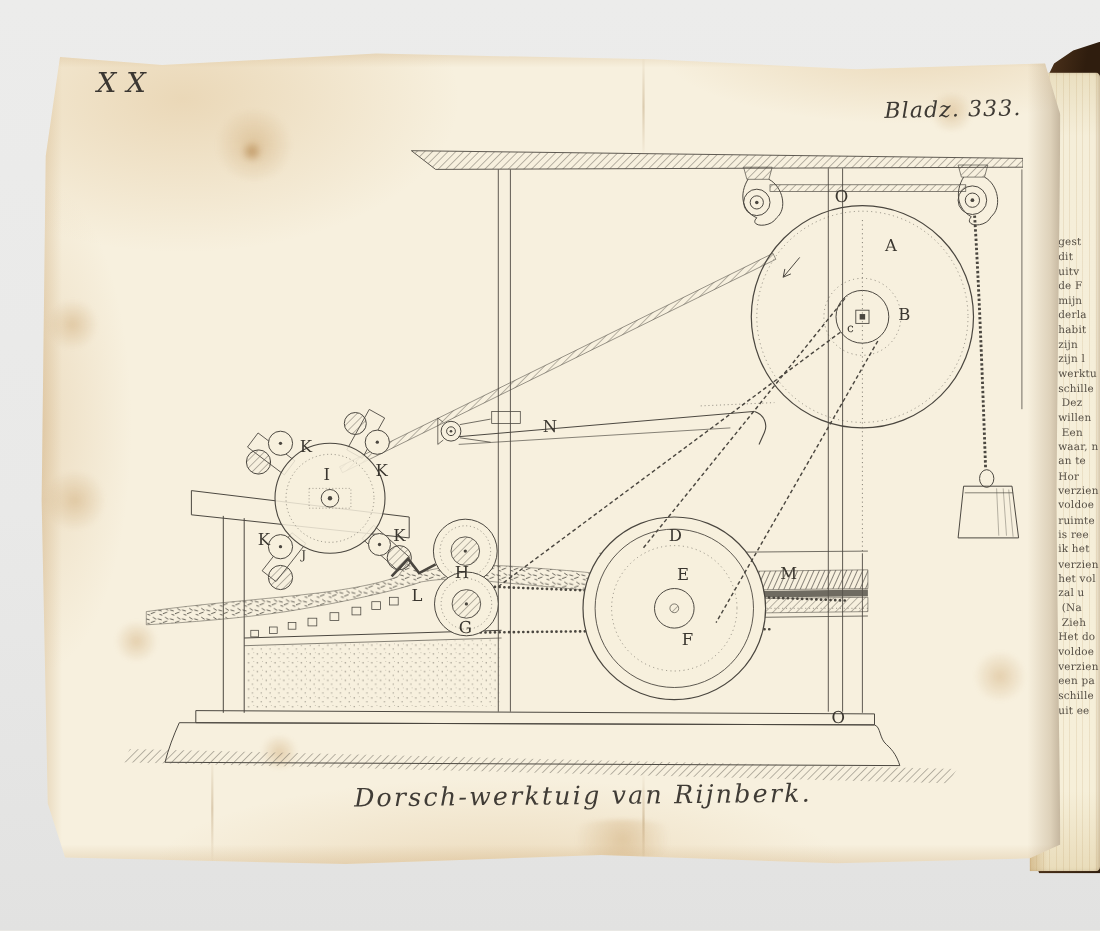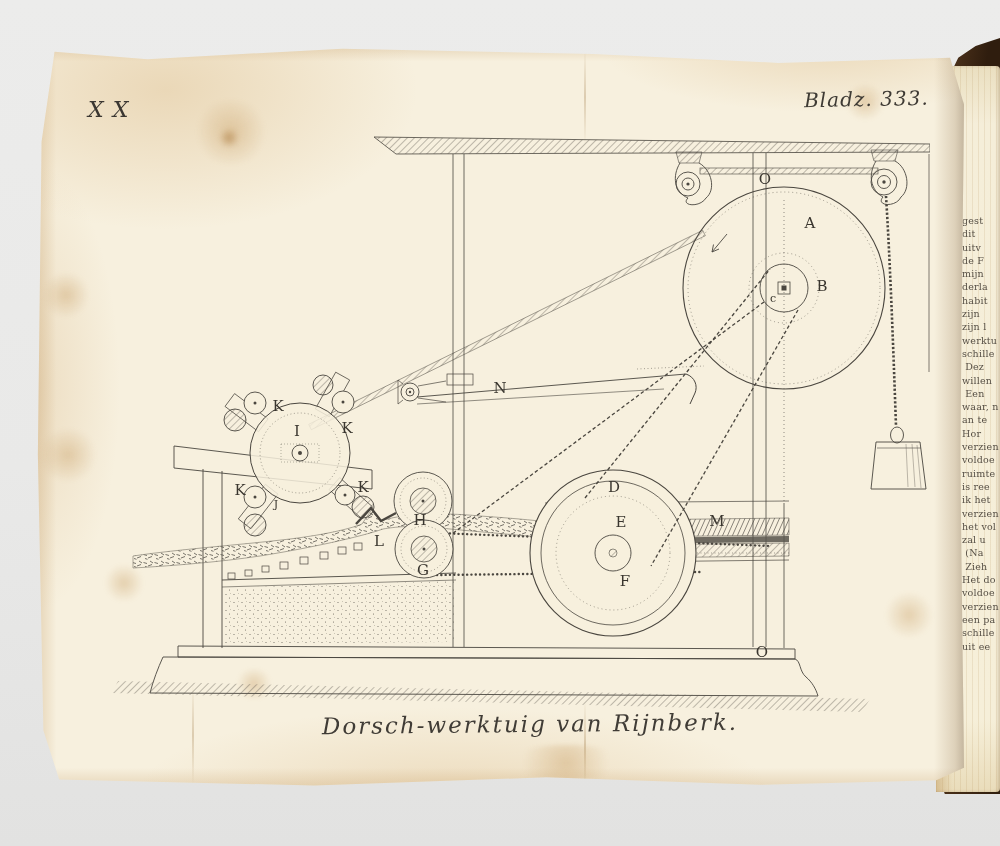--- a/index.html
+++ b/index.html
@@ -34,21 +34,21 @@
       linear-gradient(to top, rgba(185,140,80,.30), rgba(185,140,80,0) 3%),
       #f7f0de;
     clip-path:polygon(2% .9%,12% 1.9%,33% .5%,60% 1.2%,80% 2.4%,98.5% 1.7%,100% 8%,99.6% 55%,100% 97%,97% 98.7%,78% 99.3%,55% 98.3%,30% 99.4%,2.5% 98.6%,.8% 92%,.2% 55%,.6% 13%);
     box-shadow:0 10px 16px rgba(90,70,40,.28);}
   .gutter{position:absolute;right:0;top:0;bottom:0;width:30px;
     background:linear-gradient(to right, rgba(120,85,40,0), rgba(120,85,40,.20) 70%, rgba(90,60,25,.32));}
   .fox{position:absolute;border-radius:50%;
     background:radial-gradient(circle, rgba(186,134,64,.30), rgba(186,134,64,0) 68%);
     filter:blur(2px);}
   .crease{position:absolute;width:2px;background:linear-gradient(to bottom,rgba(150,110,55,.0),rgba(150,110,55,.28),rgba(150,110,55,0));}
-  .plate-number{position:absolute;left:52px;top:52px;font-style:italic;font-size:22px;
+  .plate-number{position:absolute;left:52px;top:16px;font-style:italic;font-size:25px;
     letter-spacing:9px;color:#3b3732;}
   .page-ref{position:absolute;left:768px;top:42px;font-style:italic;font-size:20px;
     letter-spacing:1px;color:#3e3a34;transform:rotate(-1.2deg);}
   .caption{position:absolute;left:214px;top:666px;width:560px;text-align:center;
     font-style:italic;font-size:23px;letter-spacing:2px;color:#403c36;transform:rotate(-.6deg);}
   svg.engraving{position:absolute;left:34px;top:75px;}
   svg text{font-family:"DejaVu Serif","Liberation Serif",serif;}
 </style>
 </head>
 <body>

